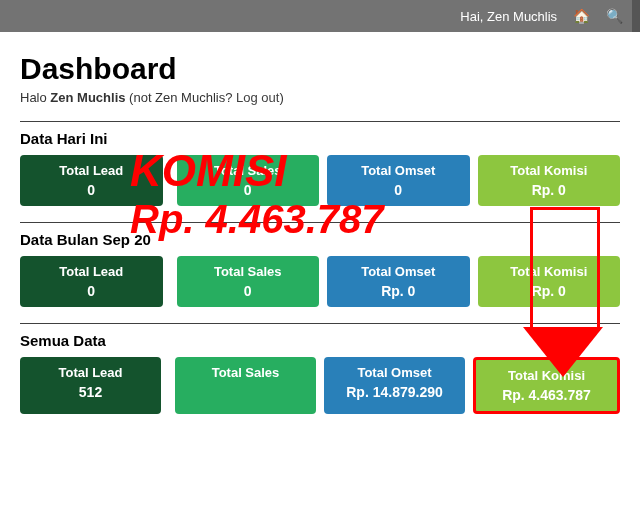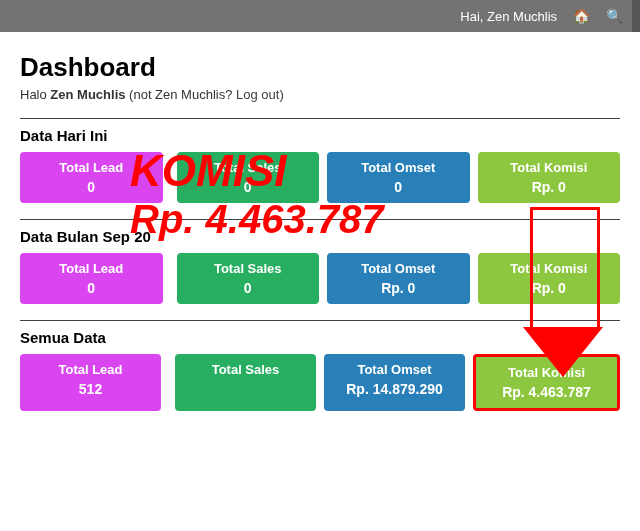--- a/index.html
+++ b/index.html
@@ -38,21 +38,21 @@
       top: 32px;
       left: 0; right: 0; bottom: 0;
       background: #fff;
       overflow: hidden;
     }
     .page {
       padding: 20px 20px;
       position: relative;
     }
     h1.dashboard-title {
-      font-size: 26px;
+      font-size: 30px;
       font-weight: bold;
       margin-bottom: 4px;
     }
     .subtitle {
       font-size: 13px;
       color: #333;
       margin-bottom: 16px;
     }
     .subtitle a {
       color: #404040;
@@ -78,21 +78,21 @@
       color: #fff;
       font-weight: bold;
     }
     .card-label {
       font-size: 13px;
       margin-bottom: 4px;
     }
     .card-value {
       font-size: 14px;
     }
-    .card.orange { background: #d946ef; }
+    .card.orange { background: #14532d; }
     .card.green  { background: #27ae60; margin-left: 6px; }
     .card.blue   { background: #2980b9; }
     .card.lime   { background: #8dc63f; }
 
     
     .overlay {
       position: absolute;
       top: 115px;
       left: 130px;
       z-index: 10;

